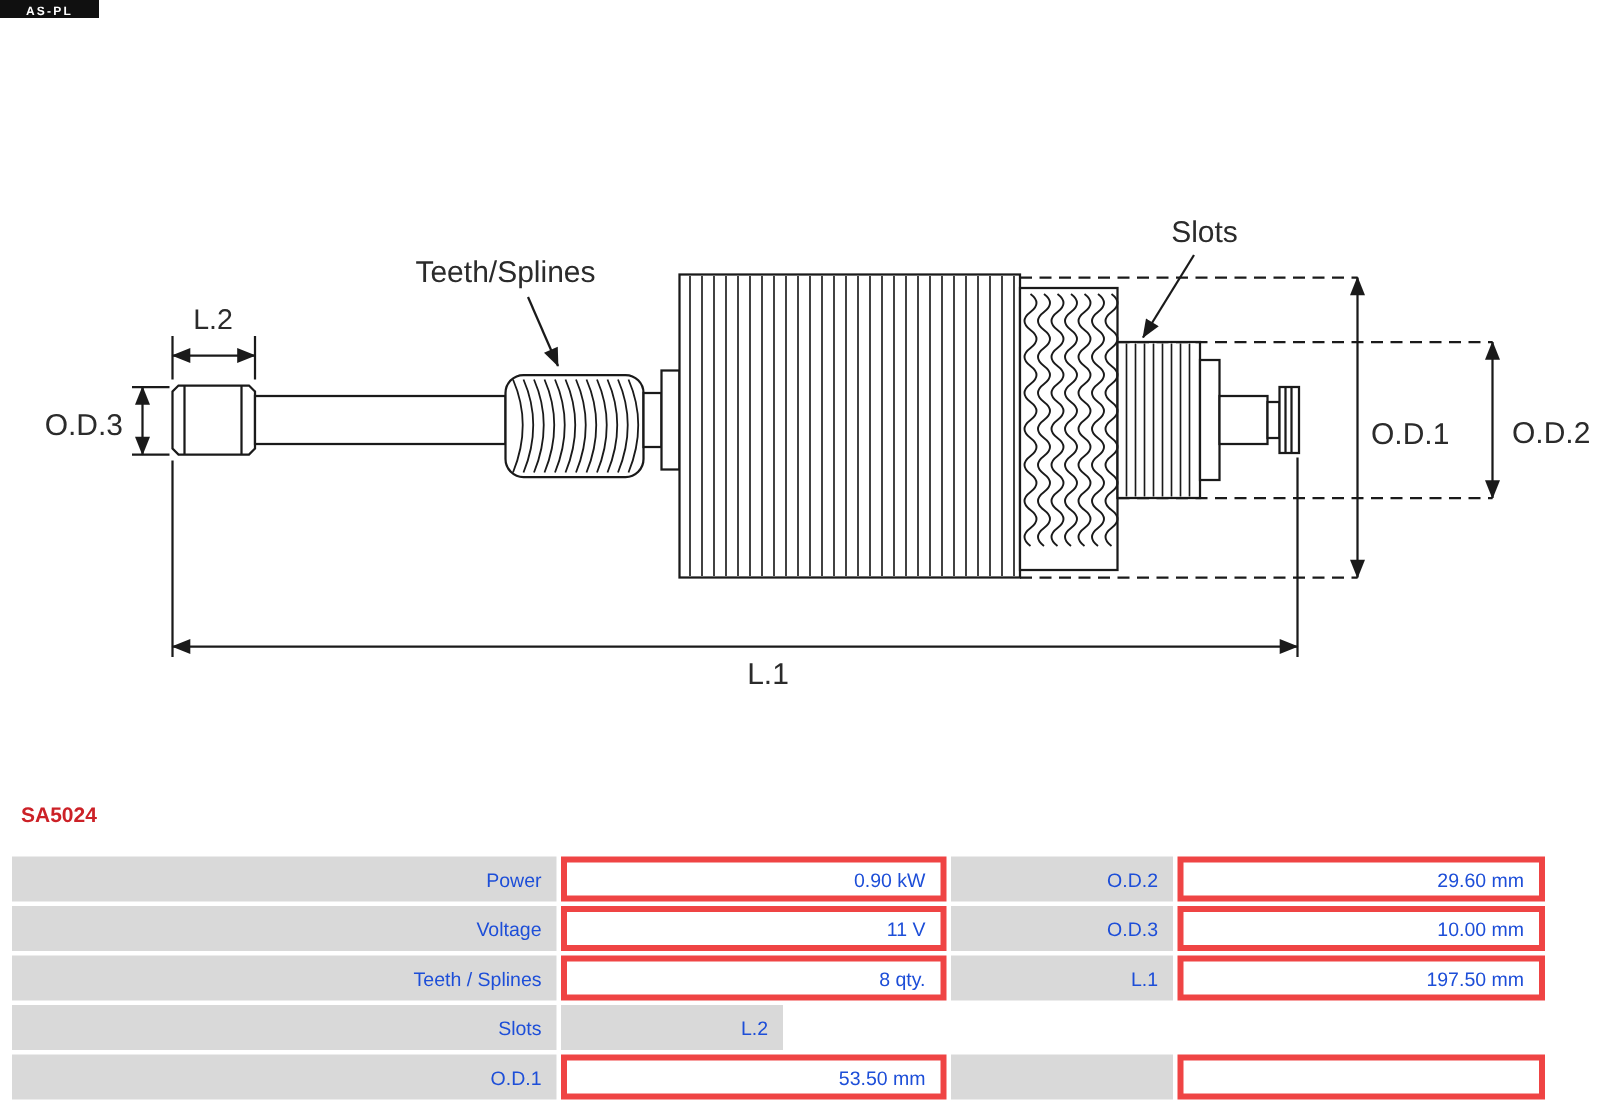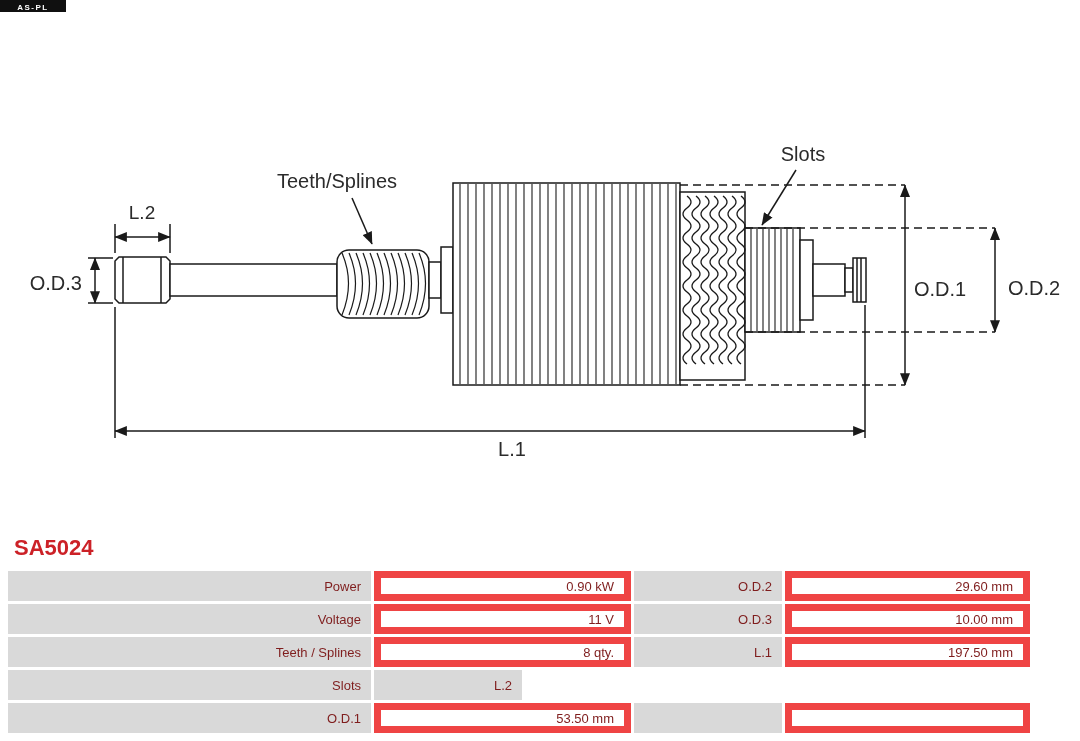--- a/index.html
+++ b/index.html
@@ -12,31 +12,31 @@
   .logo {
     position:absolute; top:0; left:0;
     width:66px; height:12px;
     background:#101010; color:#ffffff;
     font-size:8px; font-weight:700; letter-spacing:1.5px;
     display:flex; align-items:flex-end; justify-content:center;
   }
   #diagram-svg { position:absolute; top:0; left:0; }
   .product-code {
     position:absolute; left:14px; top:535px;
-    color:#cc2127; font-size:22px; font-weight:700;
+    color:#cc2127; font-size:14px; font-weight:700;
   }
   .spec-table { position:absolute; left:8px; top:571px; width:1053px; }
   .spec-row { display:flex; height:30px; margin-bottom:3px; }
   .cell {
-    font-size:13px; color:#7f1d1d;
+    font-size:13px; color:#1d4ed8;
     display:flex; align-items:center; justify-content:flex-end;
     padding-right:10px; overflow:hidden; white-space:nowrap;
   }
   .label-cell { background:#d9d9d9; }
-  .value-cell { background:#ffffff; border:7px solid #ef4444; }
+  .value-cell { background:#ffffff; border:4px solid #ef4444; }
   .left-label  { width:363px; margin-right:3px; }
   .left-value  { width:257px; margin-right:3px; }
   .right-label { width:148px; margin-right:3px; }
   .right-value { width:245px; }
   svg text {
     font-family:"Liberation Sans", sans-serif;
     fill:#2b2b2b;
   }
 </style>
 </head>

